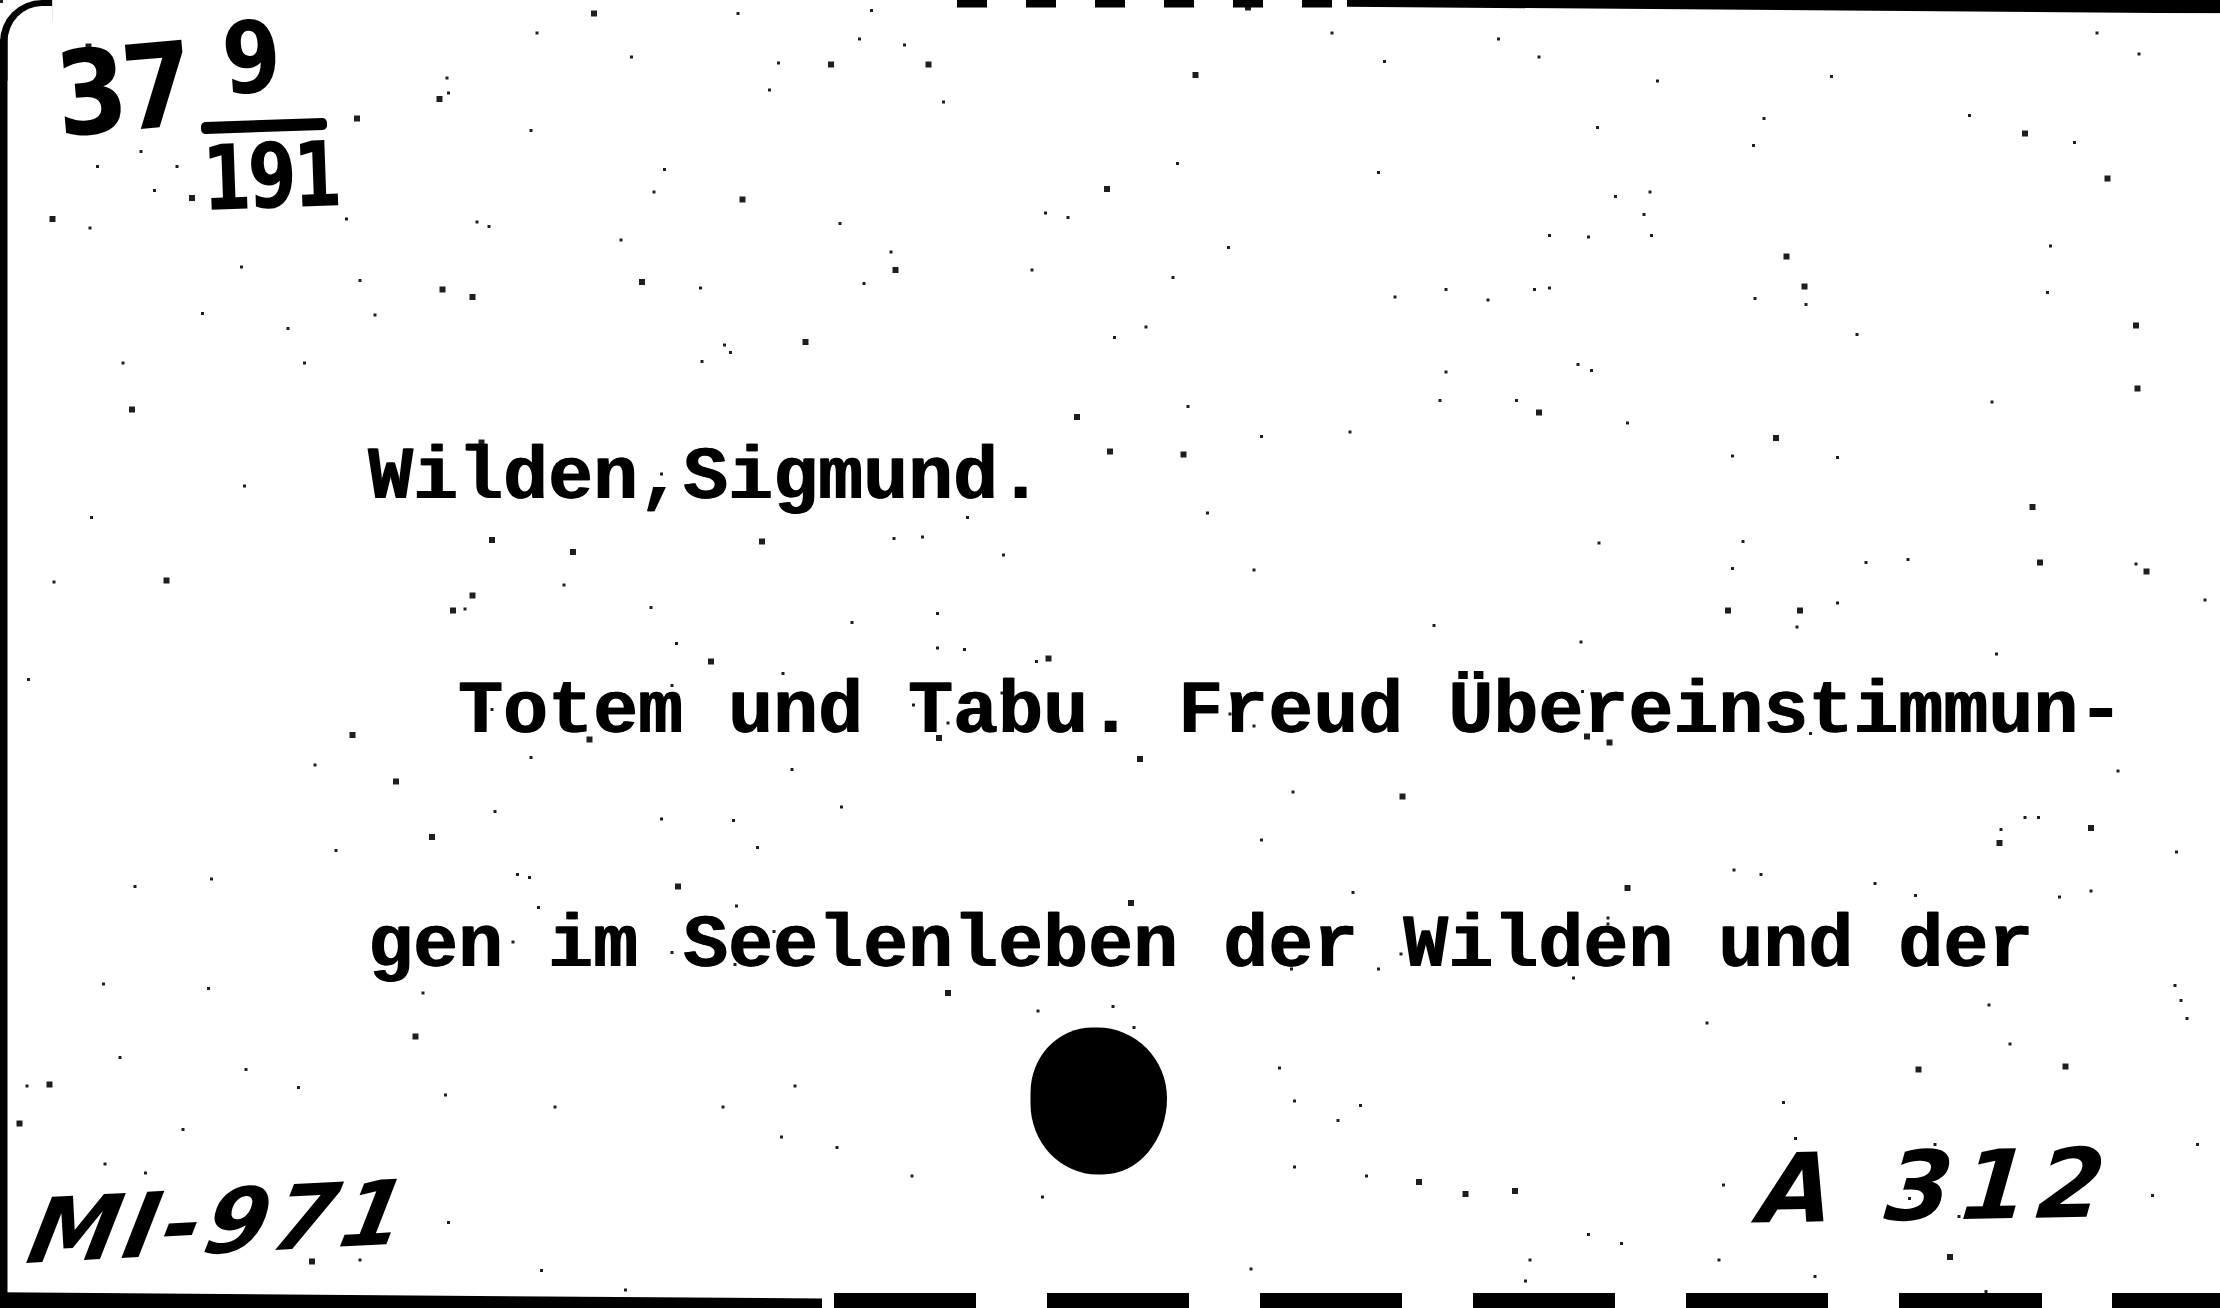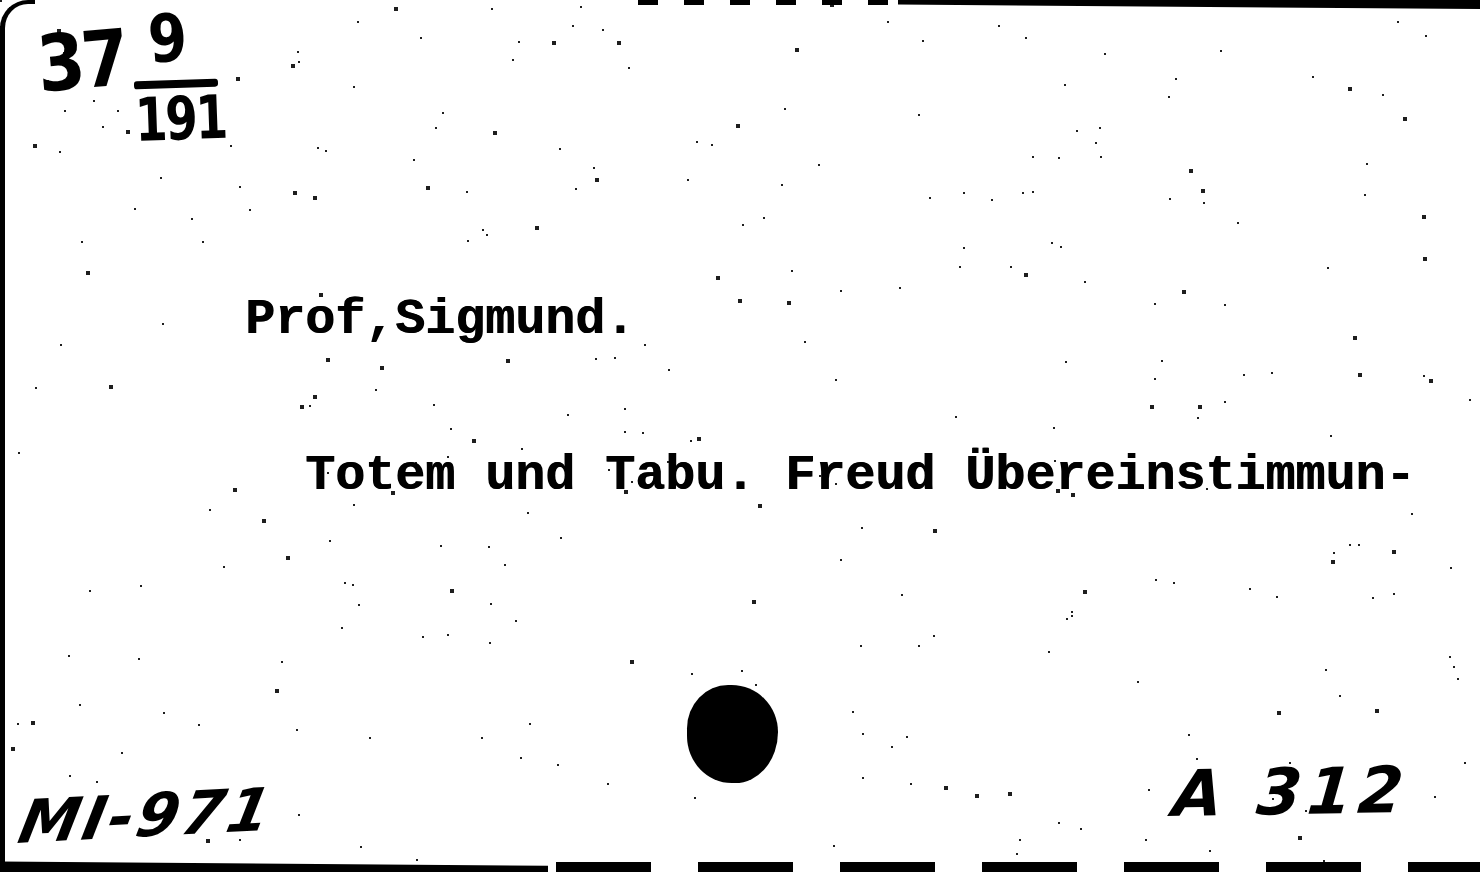--- a/index.html
+++ b/index.html
@@ -92,22 +92,23 @@
   <div class="edge-bottom-dashes"></div>
 
   <div class="call">
     <span class="cn-main">37</span>
     <span class="cn-num">9</span>
     <span class="cn-bar"></span>
     <span class="cn-den">191</span>
   </div>
 
   <div class="typed">
-    <div class="tline">Prof,Sigmund.</div>
+    <div class="tline">Wilden,Sigmund.</div>
     <div class="tline">  Totem und Tabu. Freud Übereinstimmun-</div>
+    <div class="tline">gen im Seelenleben der Wilden und der</div>
     
     
     
   </div>
 
   <div class="hole"></div>
 
   <div class="hand-bl">MI-971</div>
   <div class="hand-br">A 312</div>
 

